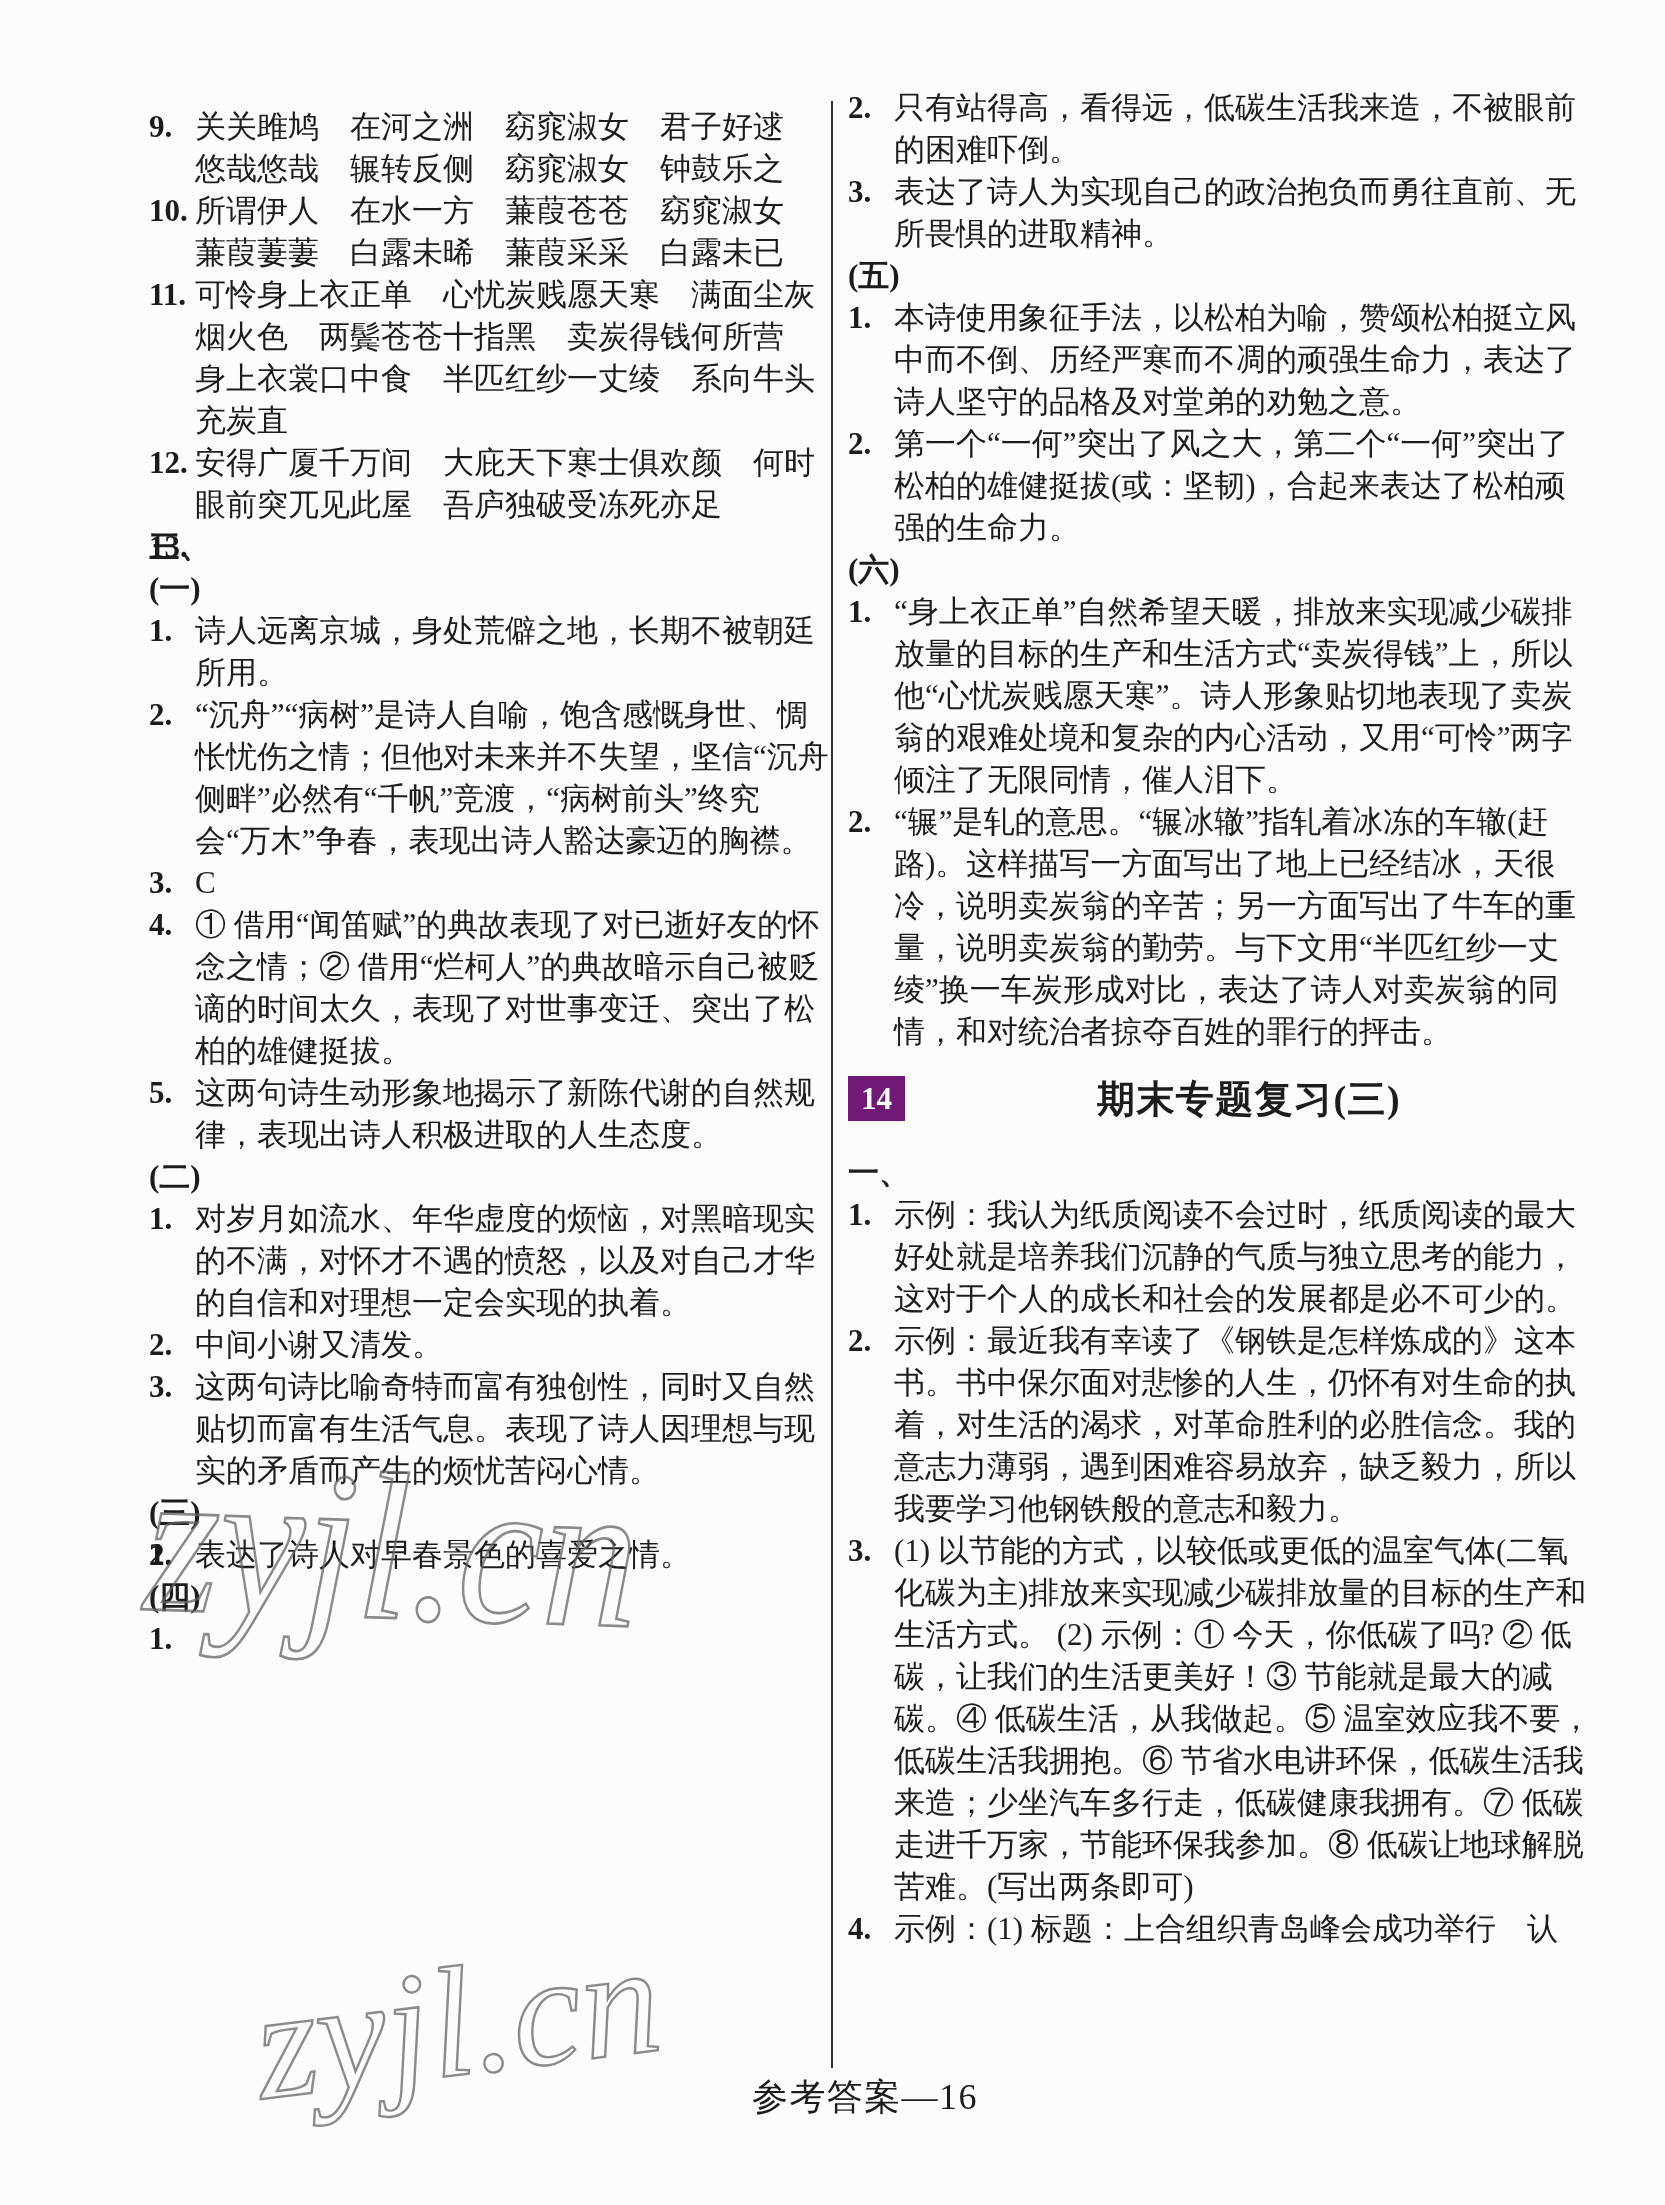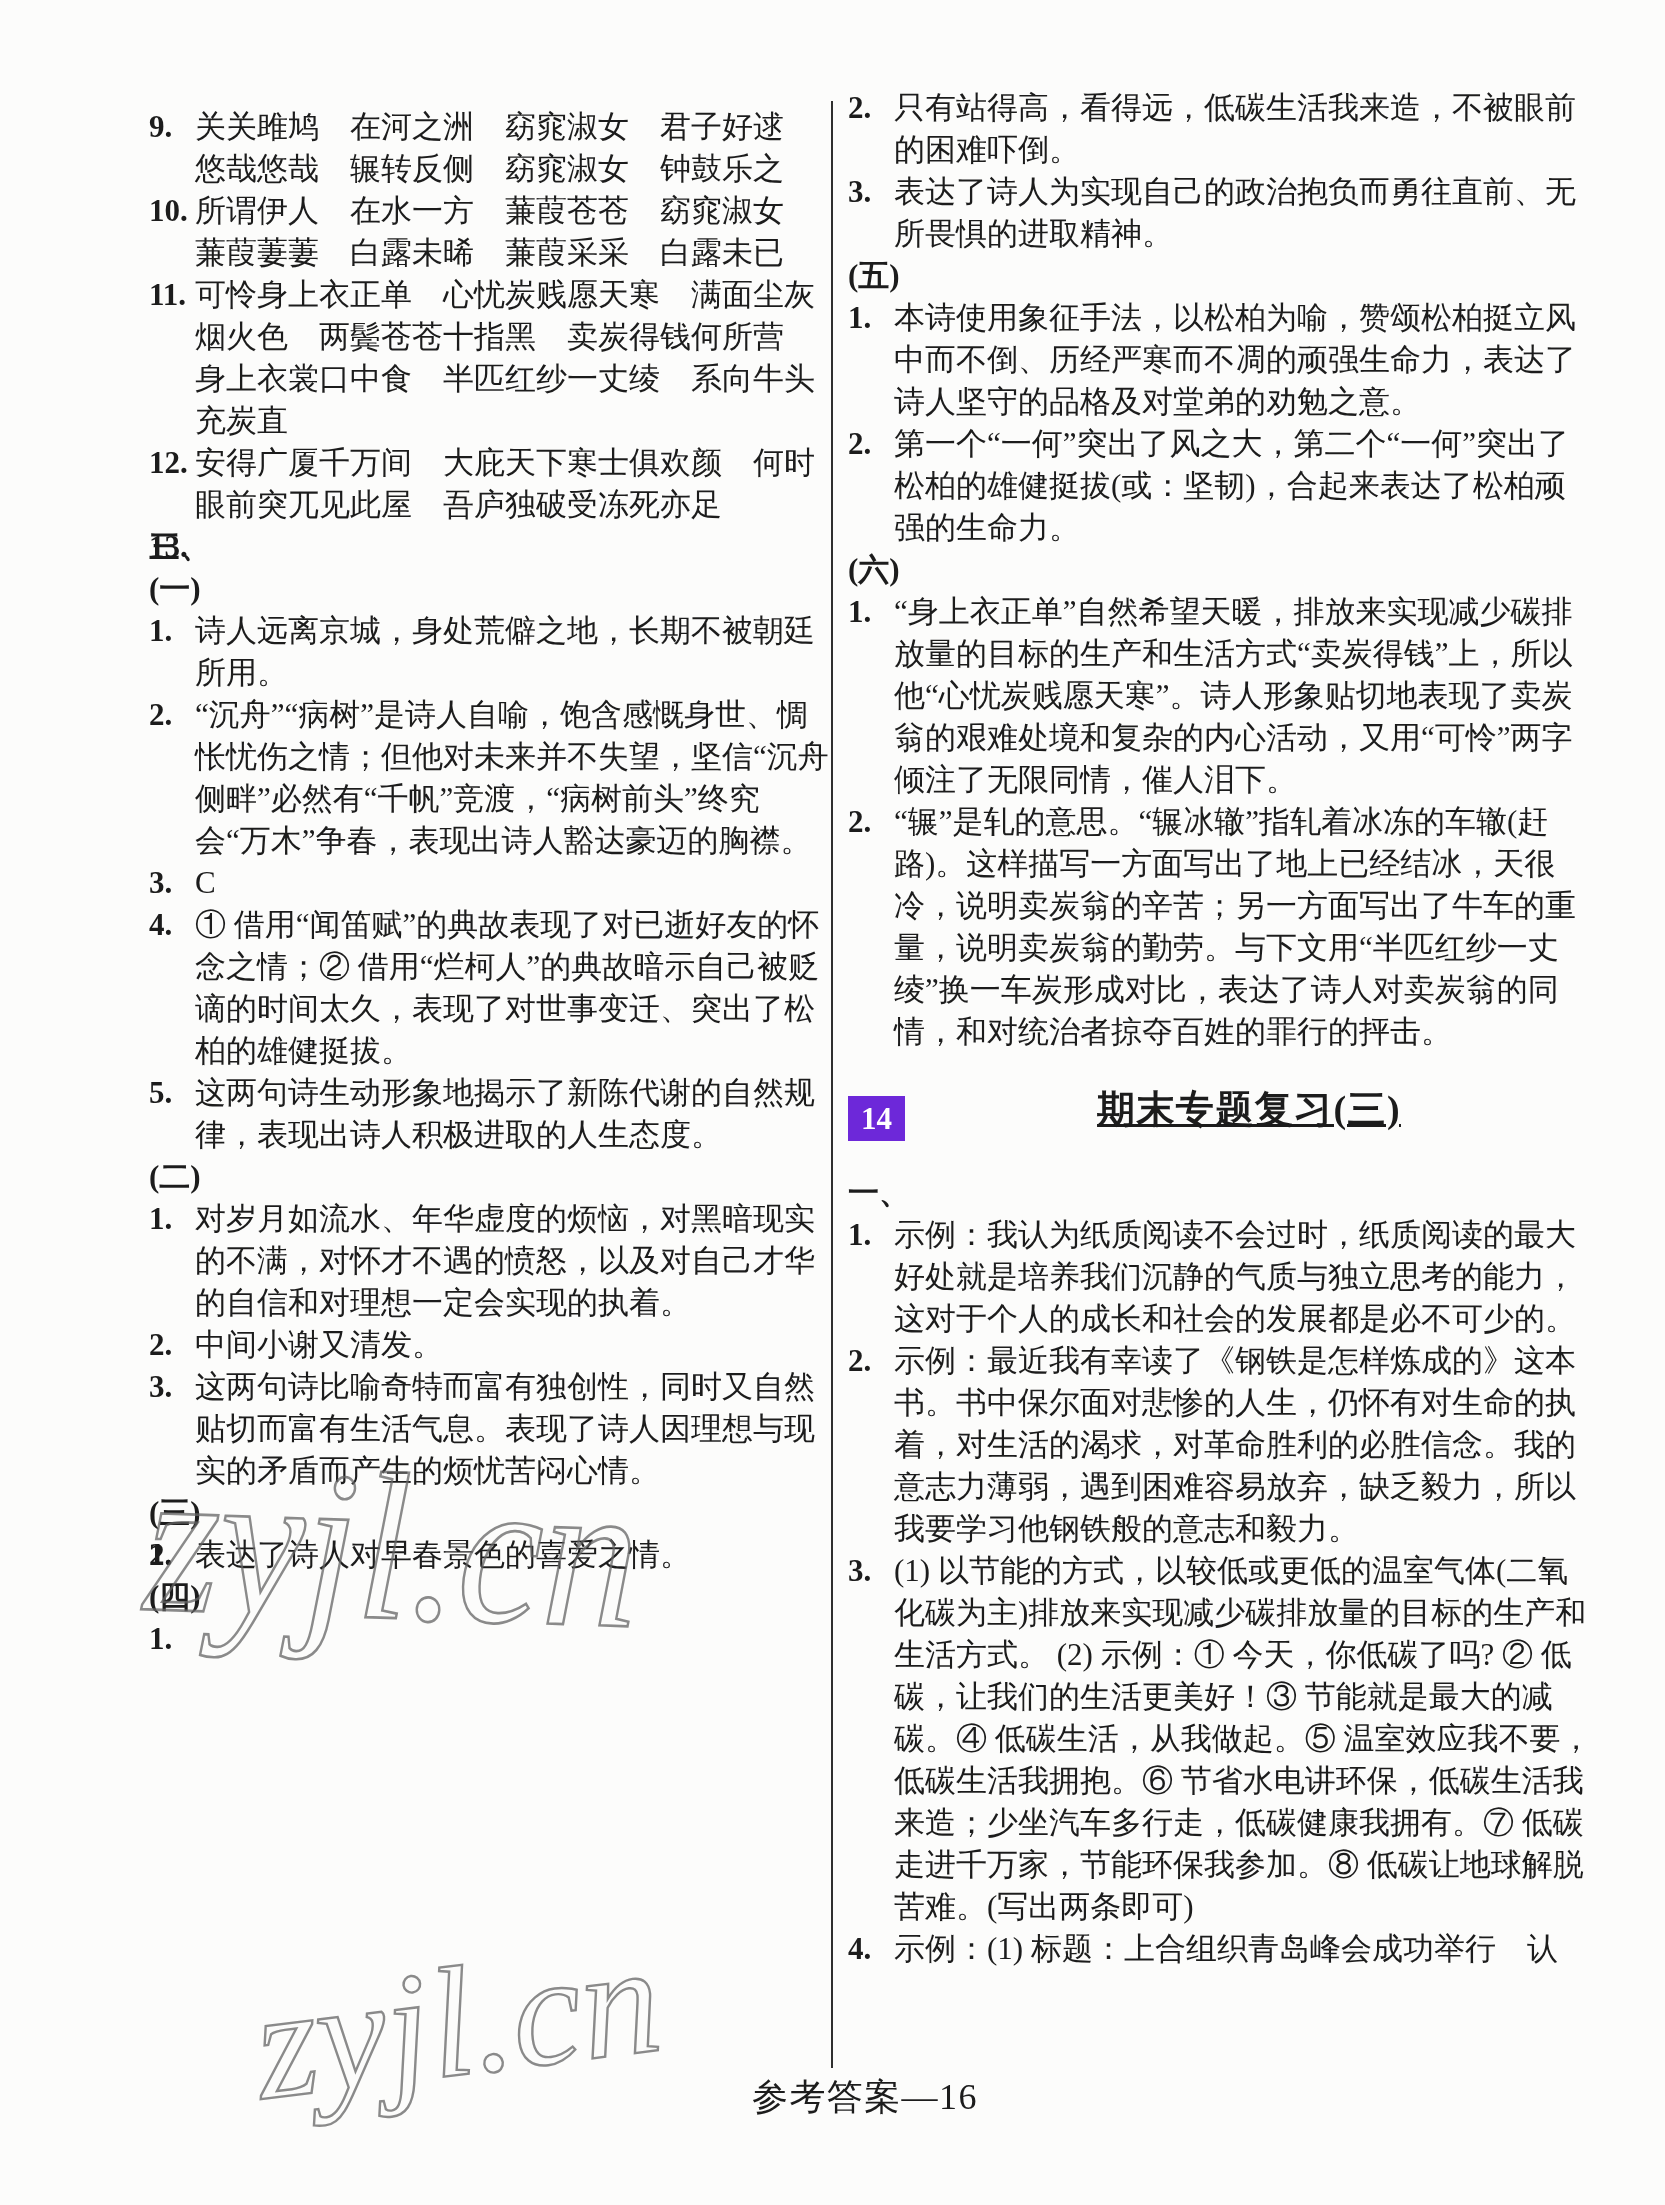--- a/index.html
+++ b/index.html
@@ -25,29 +25,28 @@
     position:absolute;left:831px;top:101px;
     width:2px;height:1967px;background:#2f2f2f;
   }
   .unit{
     display:flex;align-items:center;
     margin:23px 0 31px 0;
   }
   .unit-num{
     flex:0 0 auto;
     width:57px;height:45px;
-    background:#6d28d9;color:#ffffff;
+    background:#701a75;color:#ffffff;
     font-weight:bold;font-size:31px;
-    display:flex;align-items:center;justify-content:center;margin-top:20px;
+    display:flex;align-items:center;justify-content:center;
   }
   .unit-title{
     flex:1;text-align:center;
     font-weight:bold;font-size:38px;
     letter-spacing:1.4px;
-    text-decoration:underline;
   }
   .footer{
     position:absolute;left:752px;top:2073px;
     font-size:36px;letter-spacing:1.4px;
   }
   .wm{
     position:absolute;
     white-space:nowrap;
     font-style:italic;
     color:rgba(120,120,120,0.12);

